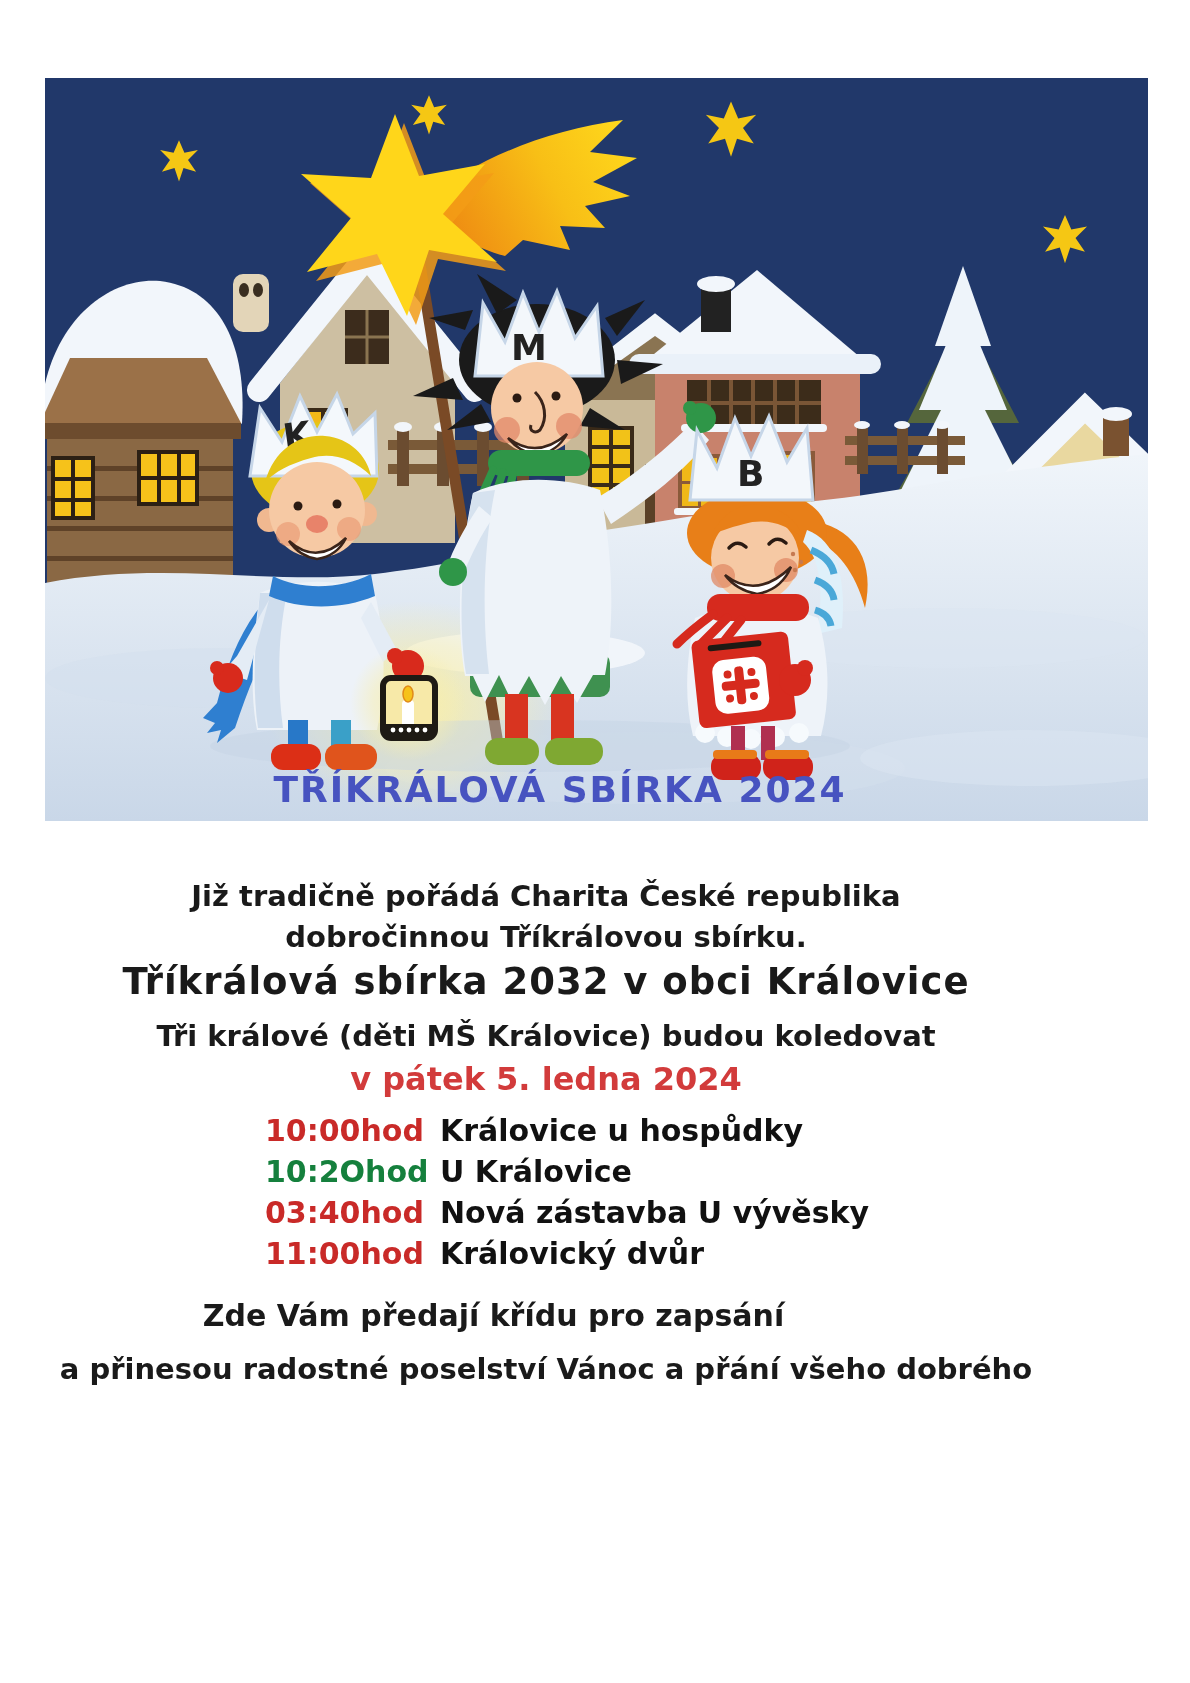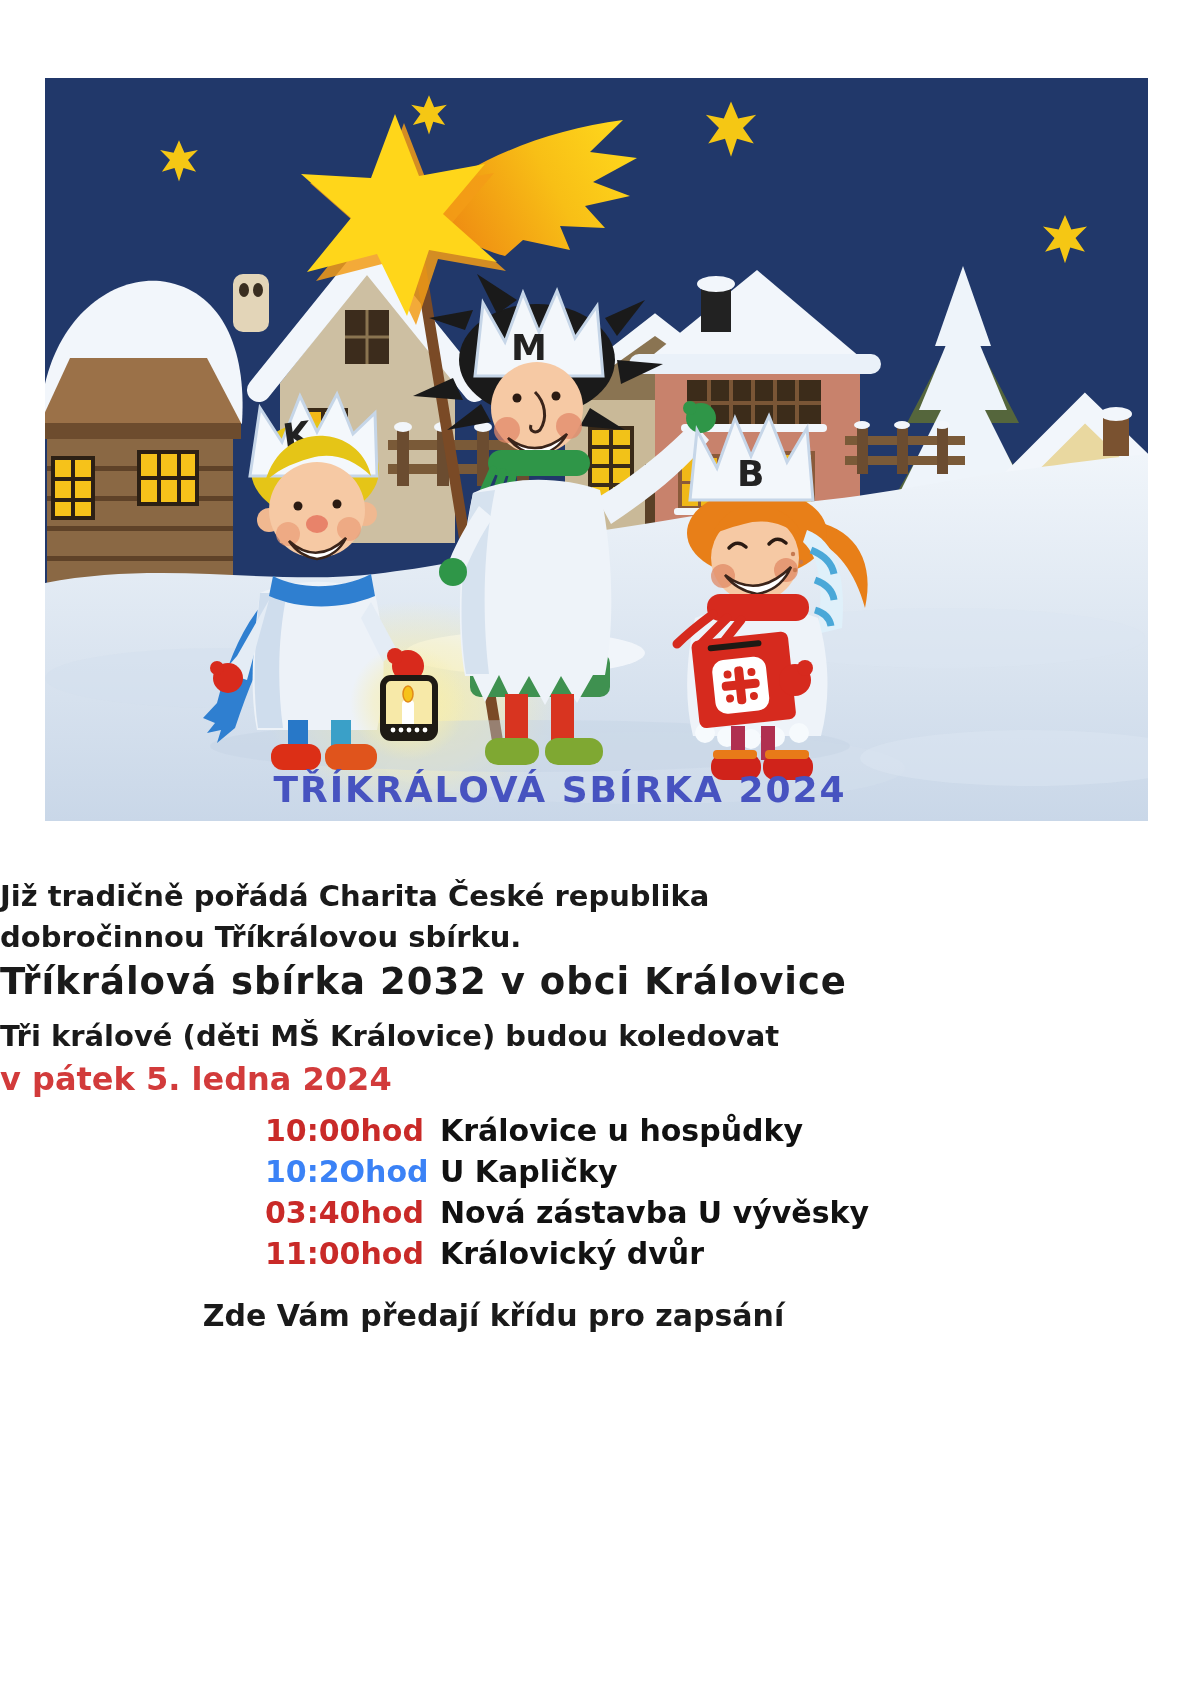--- a/index.html
+++ b/index.html
@@ -1,20 +1,20 @@
 <!DOCTYPE html>
 <html><head>
 <meta charset="utf-8">
 <style>
   html,body{margin:0;padding:0;background:#ffffff;}
   .page{position:relative;width:1190px;height:1683px;background:#ffffff;overflow:hidden;
         font-family:"DejaVu Sans","Liberation Sans",sans-serif;color:#1a1a1a;}
   .illus{position:absolute;left:45px;top:78px;width:1103px;height:743px;}
   .illus svg{display:block;width:100%;height:100%;}
-  .tline{position:absolute;left:0;width:1092px;text-align:left;white-space:nowrap;}
+  .tline{position:absolute;left:0;width:1092px;text-align:center;white-space:nowrap;}
   .intro{top:876px;font-size:29px;line-height:41px;font-weight:600;}
   .heading{top:960px;font-size:37px;font-weight:800;letter-spacing:1px;}
   .subheading{top:1019px;font-size:29px;font-weight:600;}
   .dateline{top:1060px;font-size:32px;font-weight:700;}
   .schedule{position:absolute;left:265px;top:1110px;}
   .srow{display:flex;height:41px;align-items:center;font-size:30px;font-weight:600;}
   .stime{width:175px;}
   .splace{color:#111;}
   .footer1{position:absolute;top:1280px;left:0;width:987px;height:70px;
            display:flex;align-items:center;justify-content:center;gap:60px;}
@@ -430,31 +430,32 @@
   <div class="tline subheading">Tři králové (děti MŠ Královice) budou koledovat</div>
 
   <div class="tline dateline" style="color:#d23b3b">v pátek 5. ledna 2024</div>
 
   <div class="schedule">
     <div class="srow">
       <span class="stime" style="color:#c92a28">10:00hod</span>
       <span class="splace">Královice u hospůdky</span>
     </div>
     <div class="srow">
-      <span class="stime" style="color:#3b82f6">10:2Ohod</span>
-      <span class="splace">U Kapličky</span>
+      <span class="stime" style="color:#15803d">10:2Ohod</span>
+      <span class="splace">U Královice</span>
     </div>
     <div class="srow">
       <span class="stime" style="color:#c92a28">03:40hod</span>
       <span class="splace">Nová zástavba U vývěsky</span>
     </div>
     <div class="srow">
       <span class="stime" style="color:#c92a28">11:00hod</span>
       <span class="splace">Královický dvůr</span>
     </div>
   </div>
 
   <div class="footer1">
     <span class="prefix">Zde Vám předají křídu pro zapsání</span>
   </div>
 
+  <div class="tline footer2">a přinesou radostné poselství Vánoc a přání všeho dobrého</div>
 
 </div>
 
 </body></html>

